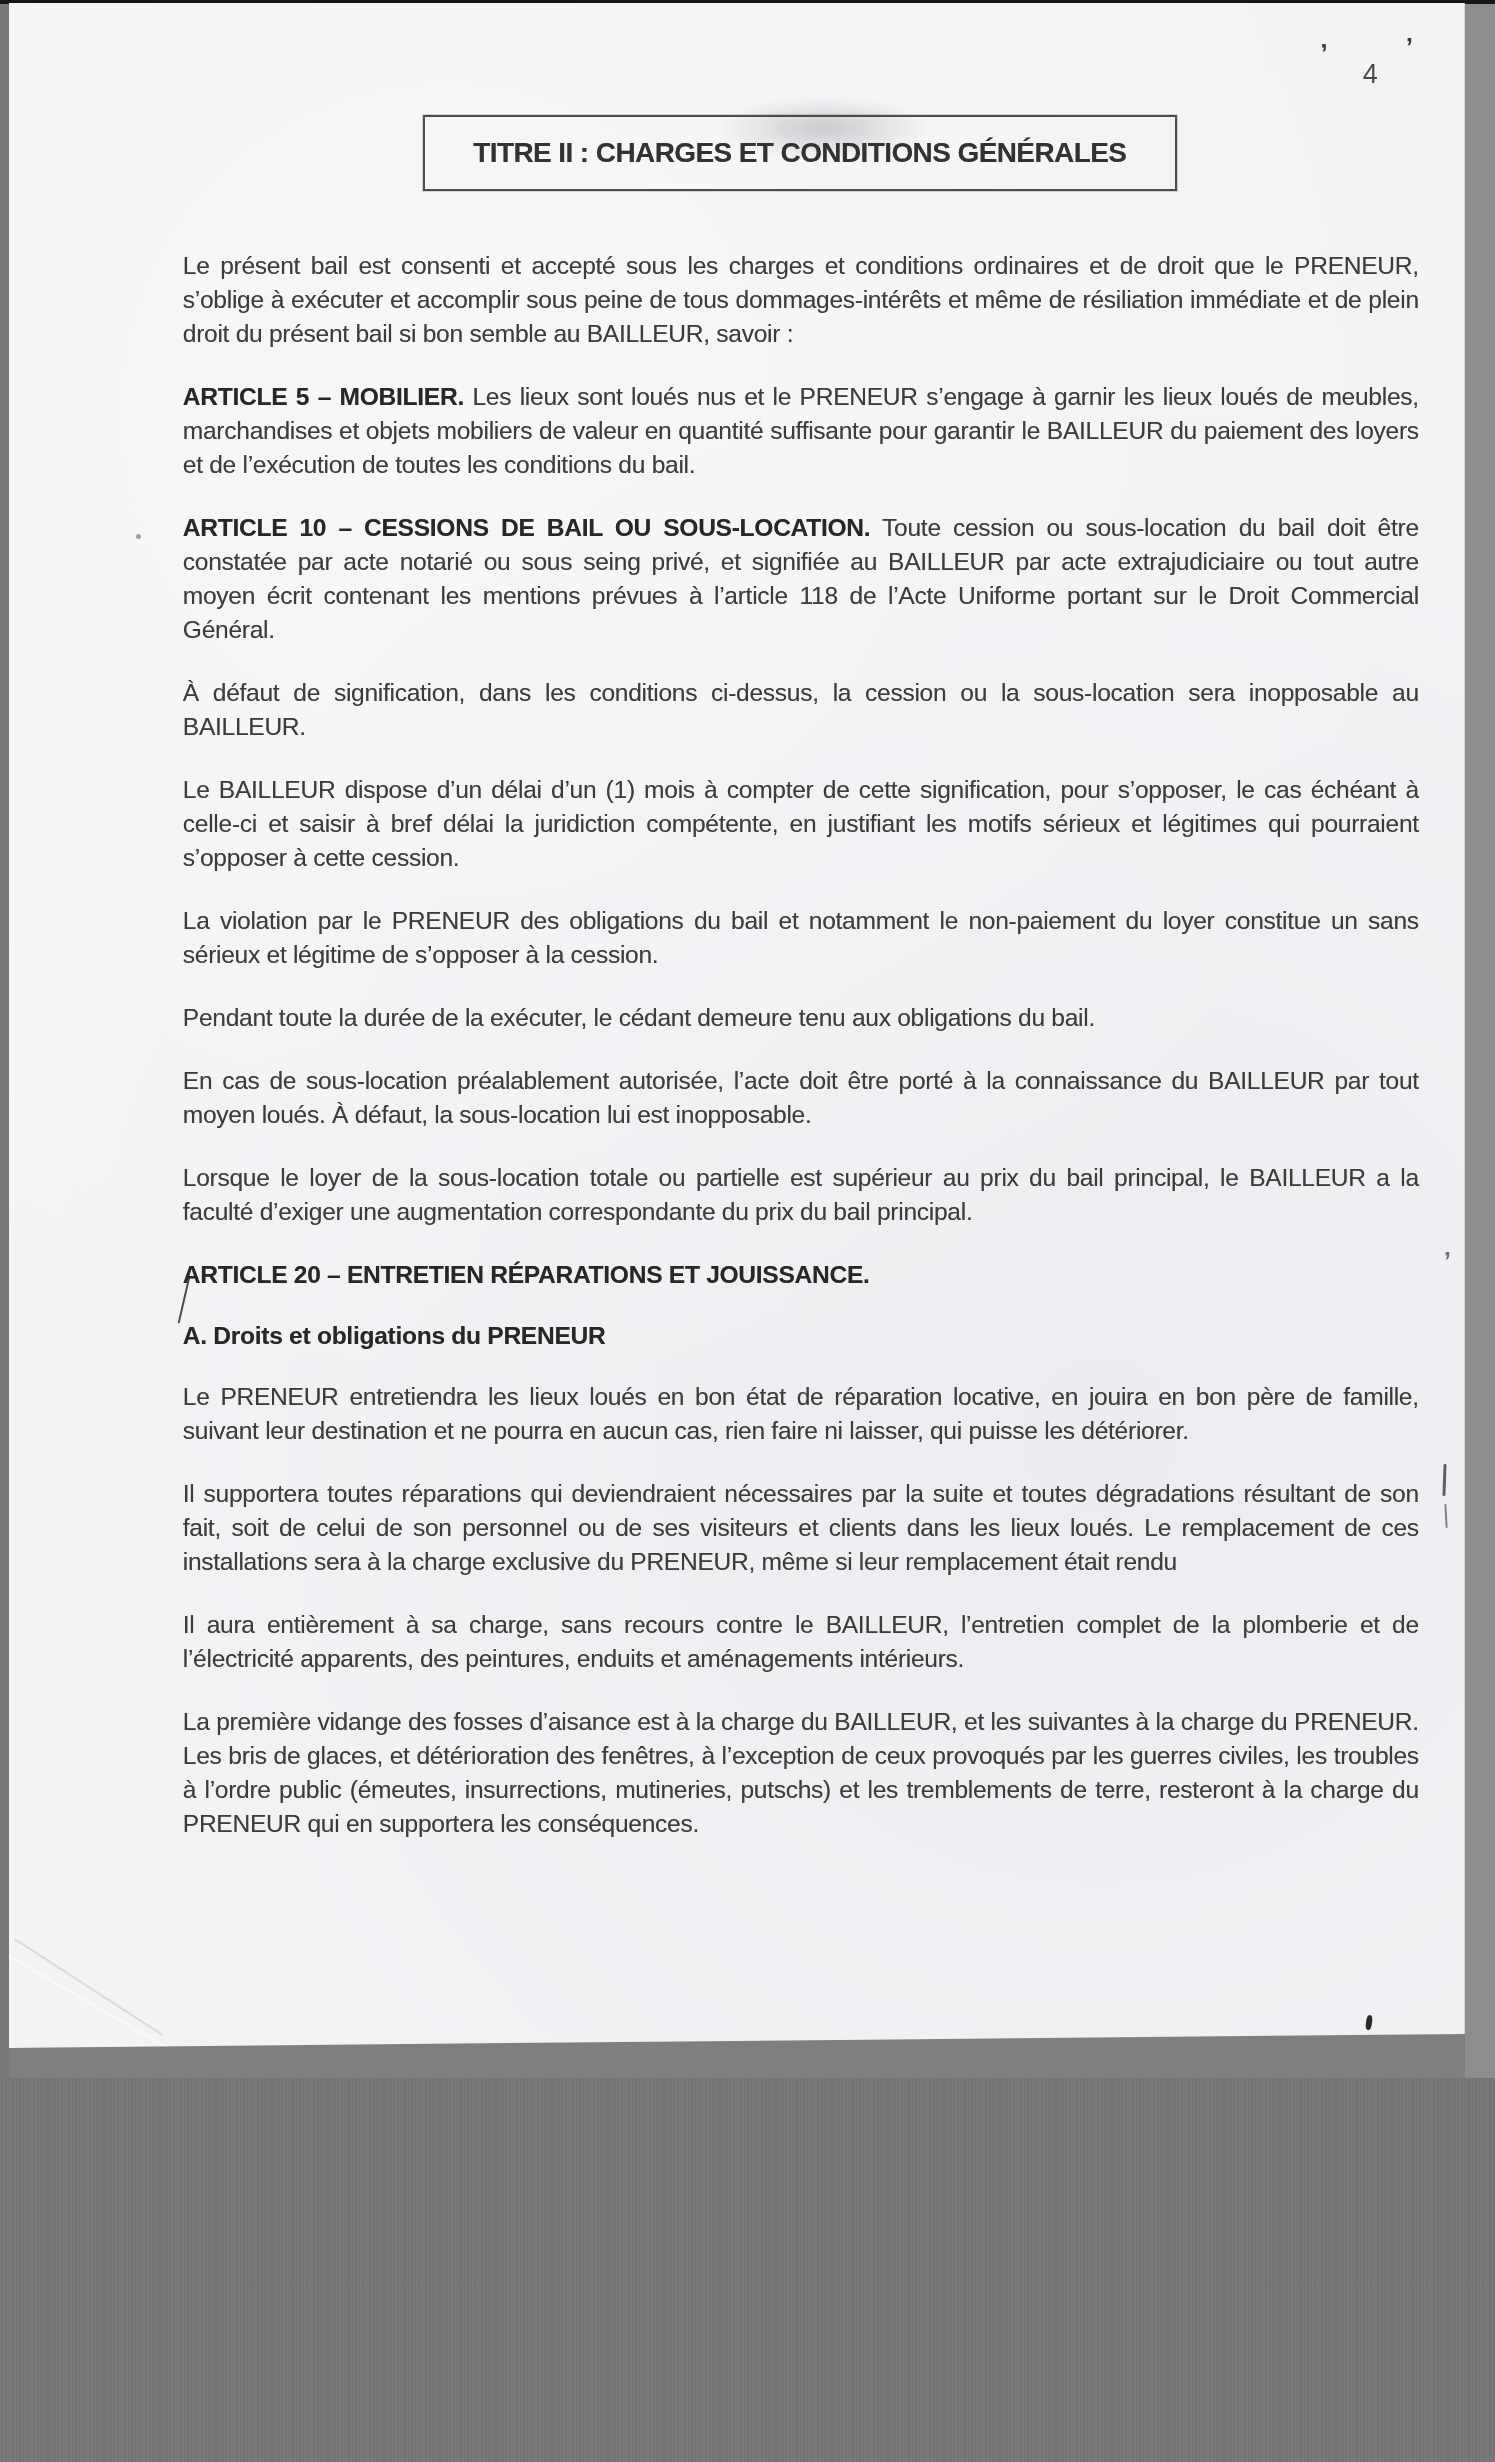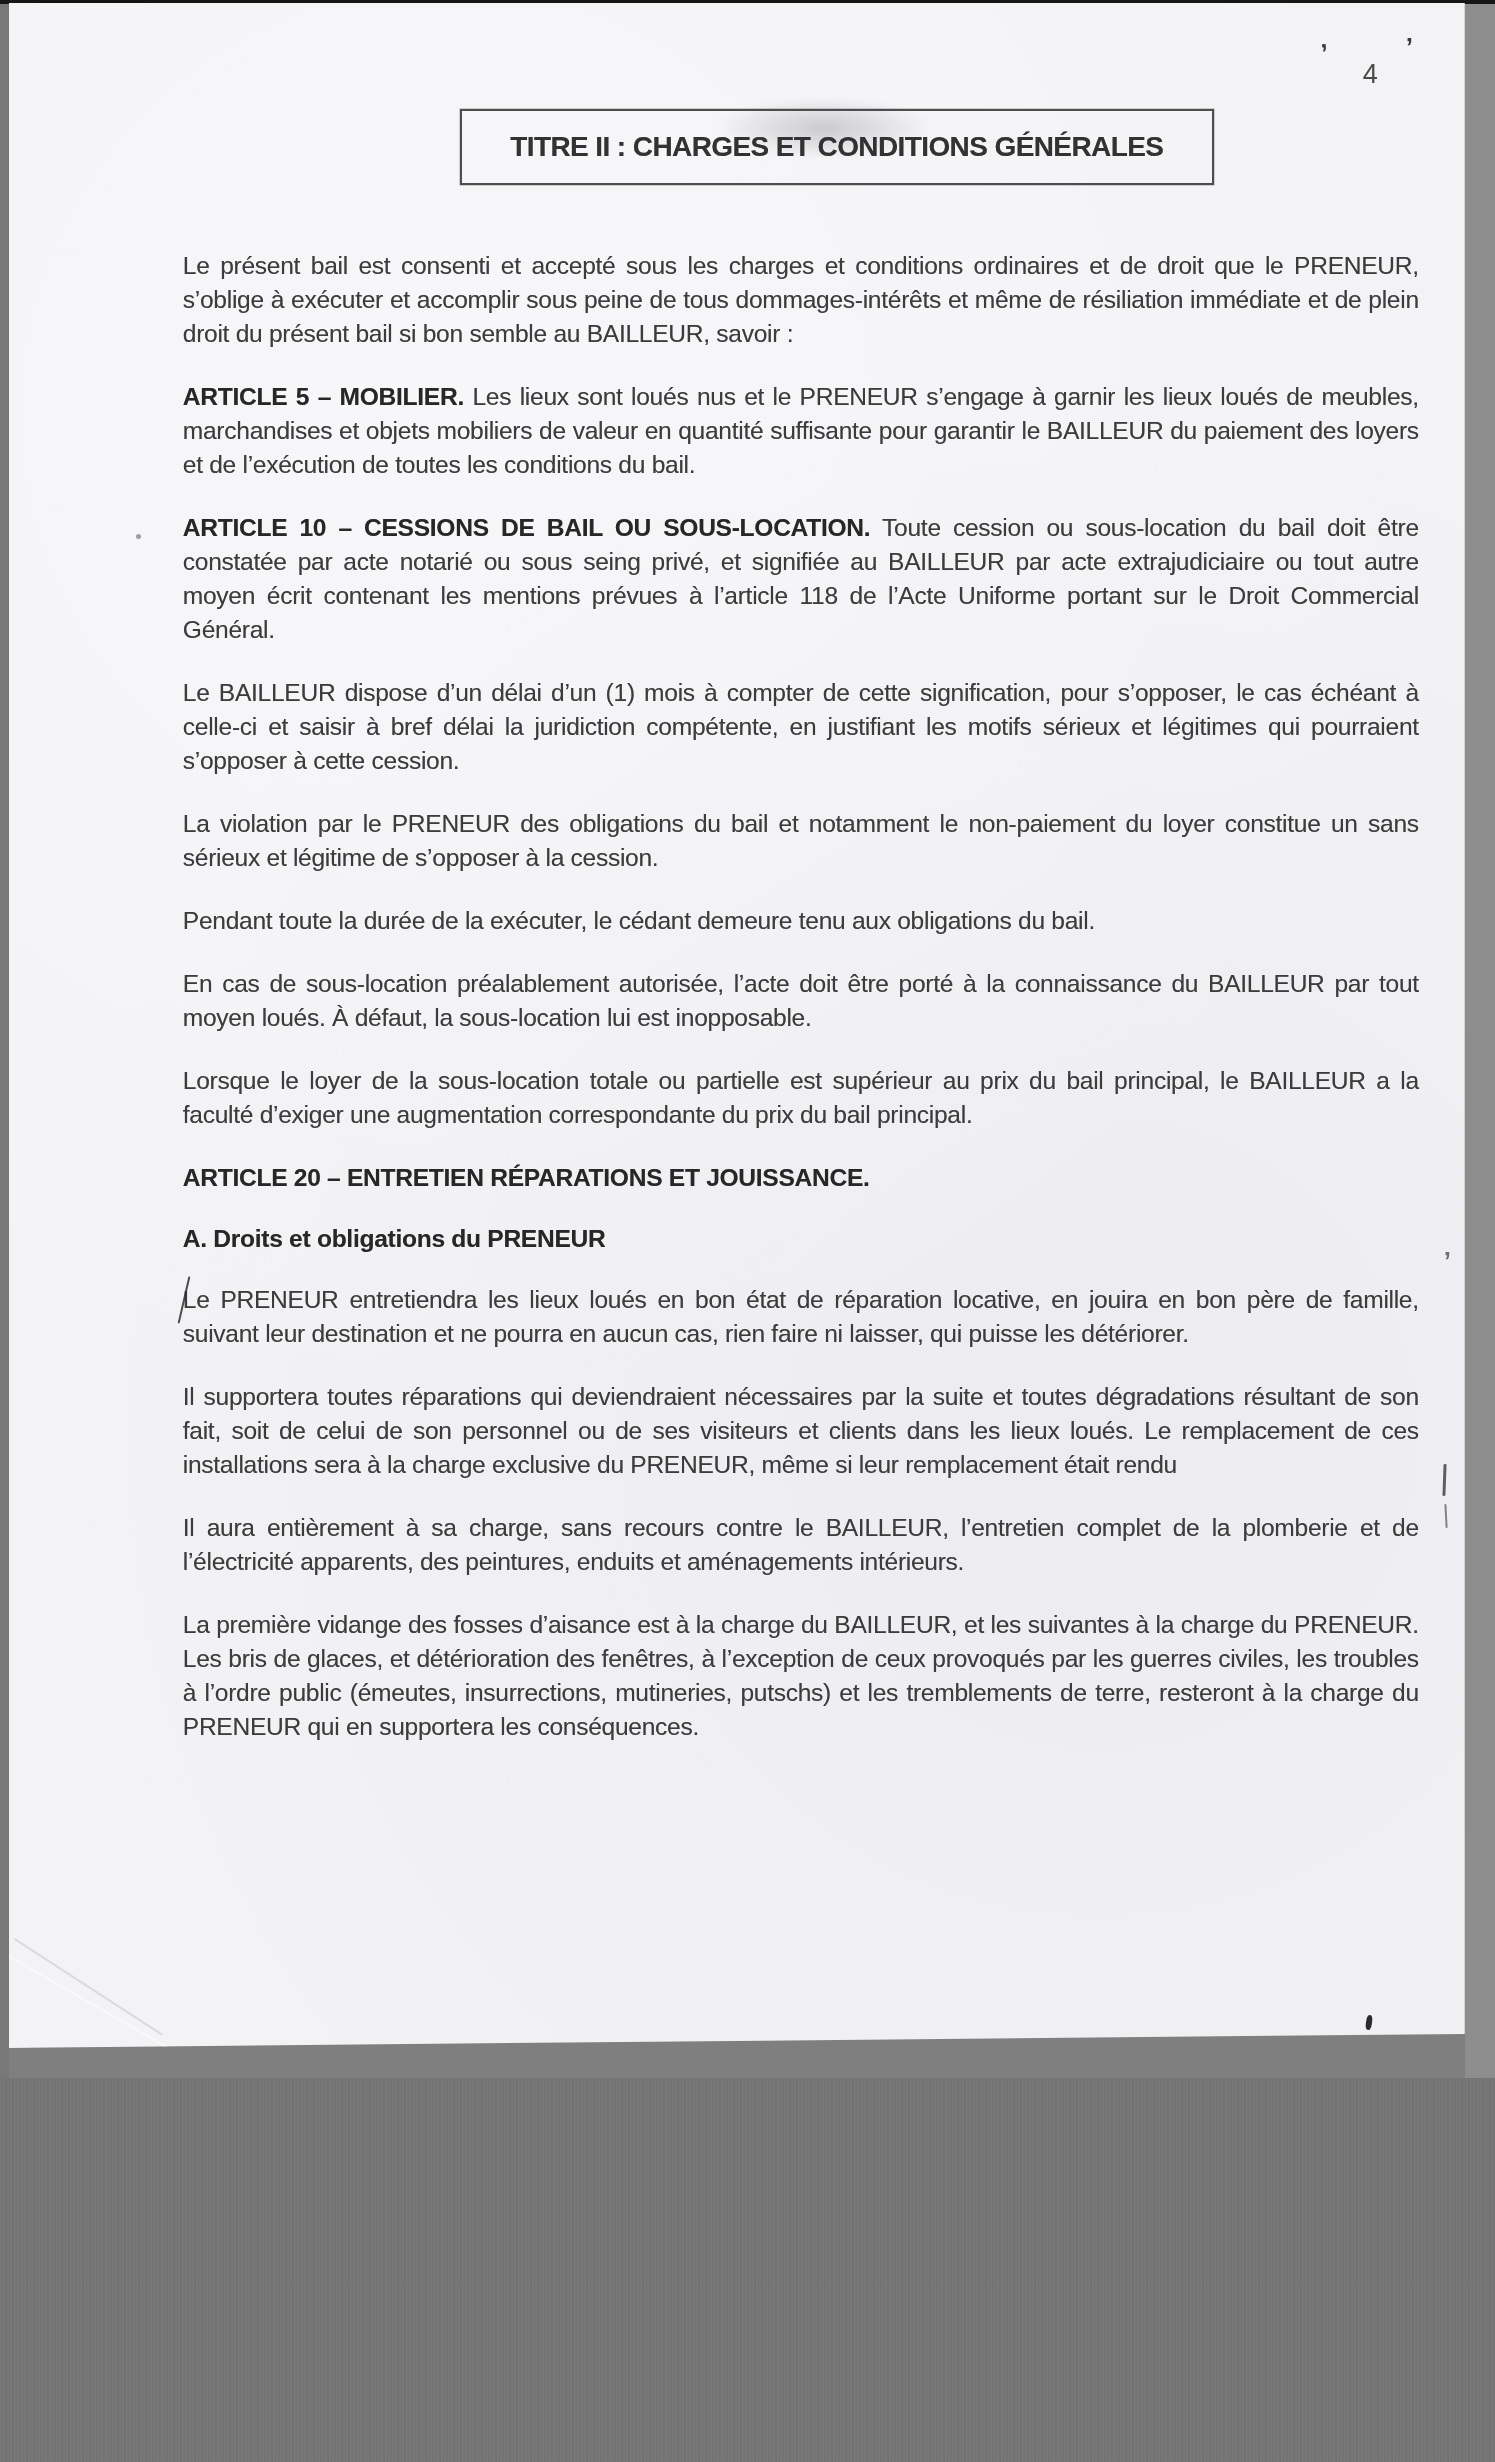--- a/index.html
+++ b/index.html
@@ -38,24 +38,24 @@
       radial-gradient(circle at 30% 20%, rgba(255,255,255,0.35), transparent 55%),
       radial-gradient(circle at 75% 70%, rgba(190,188,196,0.12), transparent 60%);
     clip-path:polygon(0 0, 100% 0, 100% calc(100% - 14px), 0 100%);
     box-shadow:1.8px 2.3px 4.7px rgba(0,0,0,0.35);
   }
   .page-number{
     position:absolute;left:1354px;top:56px;
     font-size:27px;color:#4a4a4a;
   }
   .title-box{
-    position:absolute;left:414px;top:106px;width:750px;height:72px;
+    position:absolute;left:414px;top:112px;width:750px;height:72px;
     border:2.3px solid #4e4e4e;
     box-shadow:0 0 0 0.6px rgba(60,60,60,0.35);
-    display:flex;align-items:center;justify-content:center;margin-left:37px;
+    display:flex;align-items:center;justify-content:center;
   }
   .title-box h1{
     margin:0;font-size:28px;font-weight:bold;color:#323232;
     letter-spacing:-0.6px;white-space:nowrap;
     text-shadow:0 0 0.6px rgba(50,50,50,0.45);
   }
   .ghost-smudge{
     position:absolute;left:706px;top:94px;width:217px;height:62px;
     background:radial-gradient(ellipse at center, rgba(95,95,102,0.28), transparent 70%);
     filter:blur(2.9px);
@@ -107,20 +107,21 @@
   <div class="page-number">4</div>
 
   <div class="title-box">
     <h1>TITRE II : CHARGES ET CONDITIONS GÉNÉRALES</h1>
   </div>
 
   <div class="text-column">
     <p><b></b><span>Le présent bail est consenti et accepté sous les charges et conditions ordinaires et de droit que le PRENEUR, s’oblige à exécuter et accomplir sous peine de tous dommages-intérêts et même de résiliation immédiate et de plein droit du présent bail si bon semble au BAILLEUR, savoir :</span></p>
     <p><b>ARTICLE 5 – MOBILIER.</b><span> Les lieux sont loués nus et le PRENEUR s’engage à garnir les lieux loués de meubles, marchandises et objets mobiliers de valeur en quantité suffisante pour garantir le BAILLEUR du paiement des loyers et de l’exécution de toutes les conditions du bail.</span></p>
     <p><b>ARTICLE 10 – CESSIONS DE BAIL OU SOUS-LOCATION.</b><span> Toute cession ou sous-location du bail doit être constatée par acte notarié ou sous seing privé, et signifiée au  BAILLEUR par acte extrajudiciaire ou tout autre moyen écrit contenant les mentions prévues à l’article 118 de l’Acte Uniforme portant sur le Droit Commercial Général.</span></p>
+    <p><b></b><span>À défaut de signification, dans les conditions ci-dessus, la cession ou la sous-location sera inopposable au BAILLEUR.</span></p>
     <p><b></b><span>Le BAILLEUR dispose d’un délai d’un (1) mois à compter de cette signification, pour s’opposer, le cas échéant à celle-ci et saisir à bref délai la juridiction compétente, en justifiant les motifs sérieux et légitimes qui pourraient s’opposer à cette cession.</span></p>
     <p><b></b><span>La violation par le PRENEUR des obligations du bail et notamment le non-paiement du loyer constitue un sans sérieux et légitime de s’opposer à la cession.</span></p>
     <p><b></b><span>Pendant toute la durée de la exécuter, le cédant demeure tenu aux obligations du bail.</span></p>
     <p><b></b><span>En cas de sous-location préalablement autorisée, l’acte doit être porté à la connaissance du BAILLEUR par tout moyen loués. À défaut, la sous-location lui est inopposable.</span></p>
     <p><b></b><span>Lorsque le loyer de la sous-location totale ou partielle est supérieur au prix du bail principal, le BAILLEUR a la faculté d’exiger une augmentation correspondante du prix du bail principal.</span></p>
     <p class="heading"><b>ARTICLE 20 – ENTRETIEN  RÉPARATIONS  ET JOUISSANCE.</b><span></span></p>
     <p class="heading"><b>A. Droits  et obligations du PRENEUR</b><span></span></p>
     <p><b></b><span>Le PRENEUR entretiendra les lieux loués en bon état de réparation locative, en jouira en bon père de famille, suivant leur destination et ne pourra en aucun cas, rien faire ni laisser, qui puisse les détériorer.</span></p>
     <p><b></b><span>Il supportera toutes réparations qui deviendraient nécessaires par la suite et toutes dégradations résultant de son fait, soit de celui de son personnel ou de ses visiteurs et clients dans les lieux loués. Le remplacement de ces installations sera à la charge exclusive du PRENEUR, même si leur remplacement était rendu</span></p>
     <p class="mt-lg"><b></b><span>Il aura entièrement à sa charge, sans recours contre le BAILLEUR, l’entretien complet de la plomberie et de l’électricité apparents, des peintures, enduits et aménagements intérieurs.</span></p>

